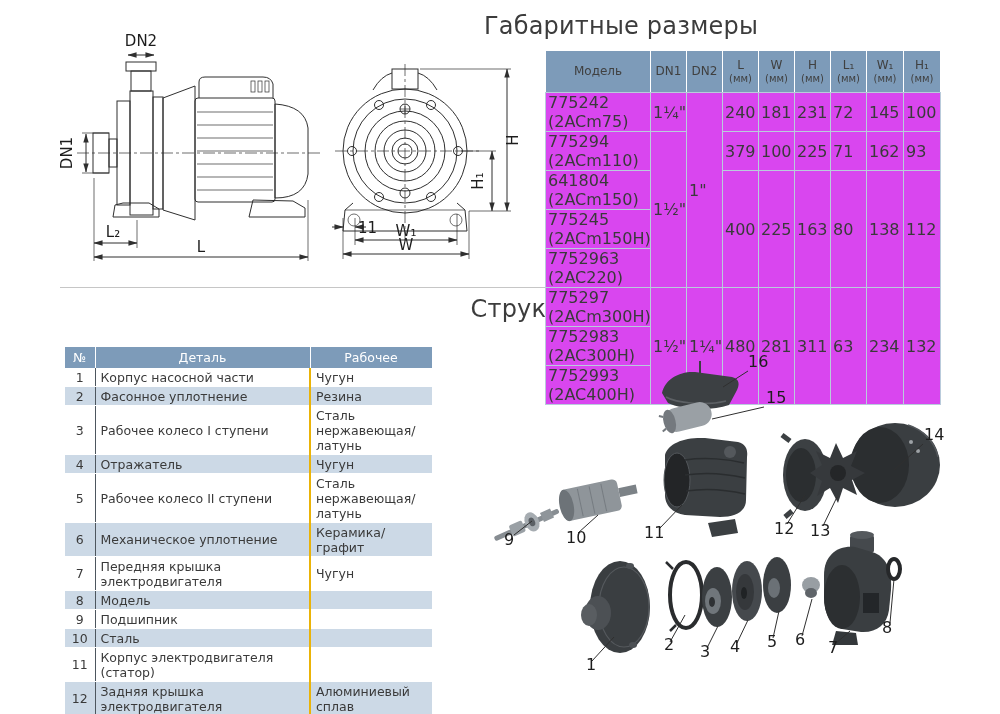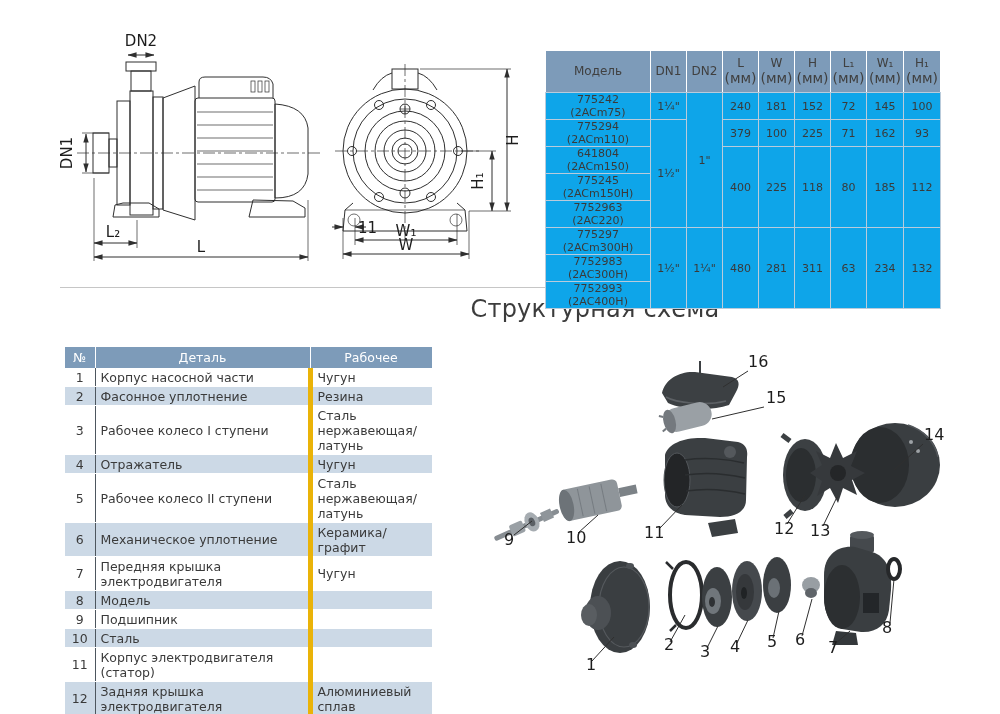--- a/index.html
+++ b/index.html
@@ -10,34 +10,34 @@
   .title { position:absolute; text-align:center; font-size:24px; color:#3c3c3c; letter-spacing:0.2px; }
   #title1 { left:471px; top:12px; width:300px; }
   #title2 { left:445px; top:295px; width:300px; }
 
   #separator { position:absolute; left:60px; top:287px; width:880px; height:1px; background:#c6c6c6; }
 
   
   #dimtable { position:absolute; left:545px; top:50px; width:395px; border-collapse:collapse; table-layout:fixed; }
   #dimtable th { background:#7d9bb9; color:#404040; font-weight:normal; font-size:12px; line-height:1.15;
                  border:1px solid #ffffff; border-bottom:1px solid #b9cbdb; height:42px; vertical-align:middle; text-align:center; }
-  #dimtable th .unit { display:block; font-size:14px; }
+  #dimtable th .unit { display:block; font-size:10px; }
   #dimtable th .unit:empty { display:none; }
-  #dimtable td { border:1px solid #b9cbdb; background:#0ea5e9; font-size:11px; color:#3a3a3a;
-                 text-align:center; vertical-align:middle; padding:0 2px; }
+  #dimtable td { border:1px solid #b9cbdb; background:#d946ef; font-size:16px; color:#3a3a3a;
+                 vertical-align:middle; padding:0 2px; }
   #dimtable tbody tr { height:23px; }
 
   
   #partstable { position:absolute; left:65px; top:347px; width:367px; border-collapse:collapse; table-layout:fixed; }
   #partstable th { background:#7d9bb9; color:#fff; font-weight:normal; font-size:12.5px;
                    border-right:1px solid #fff; height:21px; text-align:center; vertical-align:middle; }
   #partstable td { font-size:12.5px; color:#3a3a3a; line-height:15px; padding:1.5px 5px; vertical-align:middle;
                    border-bottom:1px solid #ffffff; }
   #partstable td.c0 { text-align:center; border-right:1px solid #4d565e; padding:1.5px 2px; }
-  #partstable td.c1 { border-right:5px solid #eab308; }
+  #partstable td.c1 { border-right:2px solid #eab308; }
   #partstable tbody tr { height:18px; }
   #partstable tbody tr:nth-child(even) td { background:#ccd9e6; }
 
   
   #drawing { position:absolute; left:55px; top:28px; width:490px; height:248px; }
   #exploded { position:absolute; left:480px; top:345px; width:470px; height:355px; }
 
   svg text { font-family:"DejaVu Sans","Liberation Sans",sans-serif; }
   .ln  { stroke:#2f2f2f; fill:none; stroke-width:1; }
   .lnt { stroke:#2f2f2f; fill:none; stroke-width:0.7; }
@@ -47,20 +47,21 @@
   .dimr{ stroke:#2f2f2f; stroke-width:1; marker-end:url(#arr); }
   .dlabel { font-size:15px; fill:#1d1d1d; }
   .callout { font-size:16px; fill:#1d1d1d; }
   .leader { stroke:#2f2f2f; stroke-width:1; fill:none; }
 </style>
 </head>
 <body>
 
 <div id="page">
 
+  <div id="title1" class="title">Габаритные размеры</div>
   <div id="title2" class="title">Структурная схема</div>
   <div id="separator"></div>
 
   <svg id="drawing" viewBox="0 0 490 248">
     <defs>
       <marker id="arr" viewBox="0 0 10 6" markerWidth="9" markerHeight="5.4" refX="9.5" refY="3" orient="auto-start-reverse">
         <path d="M0,0 L10,3 L0,6 Z" fill="#2f2f2f"></path>
       </marker>
     </defs>
 
@@ -188,42 +189,42 @@
         <th><span>H₁</span><span class="unit">(мм)</span></th>
       </tr>
     </thead>
     <tbody>
       <tr>
         <td>775242 (2ACm75)</td>
         <td>1¼"</td>
         <td rowspan="5">1"</td>
         <td>240</td>
         <td>181</td>
-        <td>152</td>
+        <td>231</td>
         <td>72</td>
         <td>145</td>
         <td>100</td>
       </tr>
       <tr>
         <td>775294 (2ACm110)</td>
         <td rowspan="4">1½"</td>
         <td>379</td>
         <td>100</td>
         <td>225</td>
         <td>71</td>
         <td>162</td>
         <td>93</td>
       </tr>
       <tr>
         <td>641804 (2ACm150)</td>
         <td rowspan="3">400</td>
         <td rowspan="3">225</td>
-        <td rowspan="3">118</td>
+        <td rowspan="3">163</td>
         <td rowspan="3">80</td>
-        <td rowspan="3">185</td>
+        <td rowspan="3">138</td>
         <td rowspan="3">112</td>
       </tr>
       <tr>
         <td>775245 (2ACm150H)</td>
       </tr>
       <tr>
         <td>7752963 (2AC220)</td>
       </tr>
       <tr>
         <td>775297 (2ACm300H)</td>

